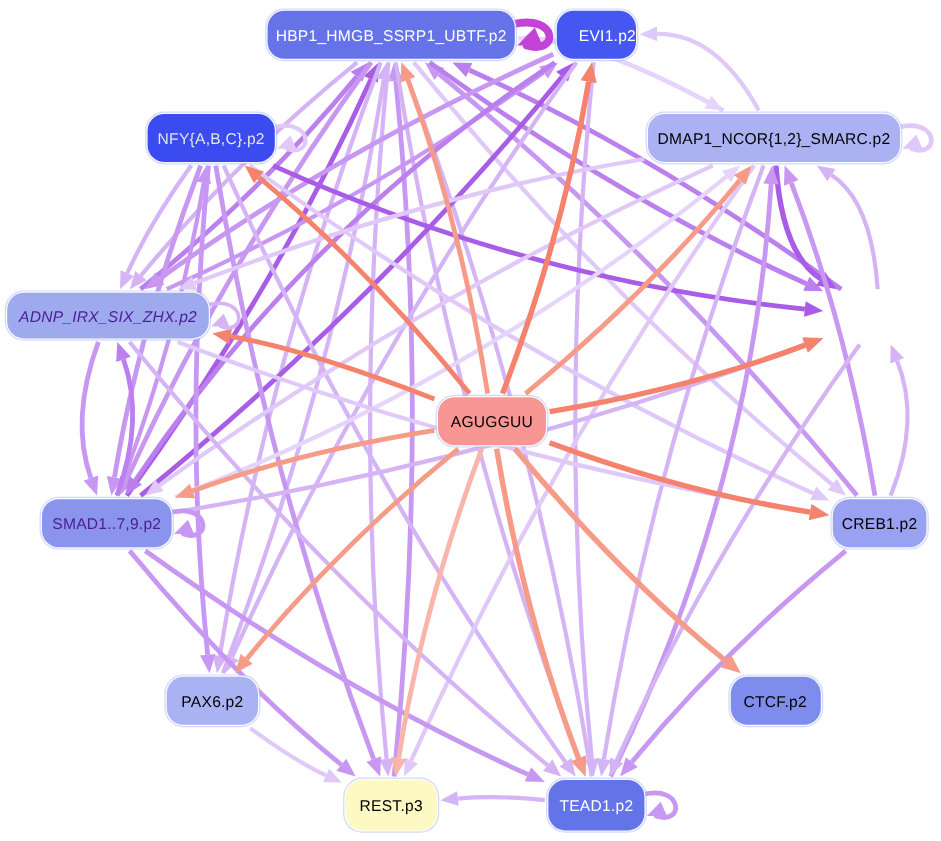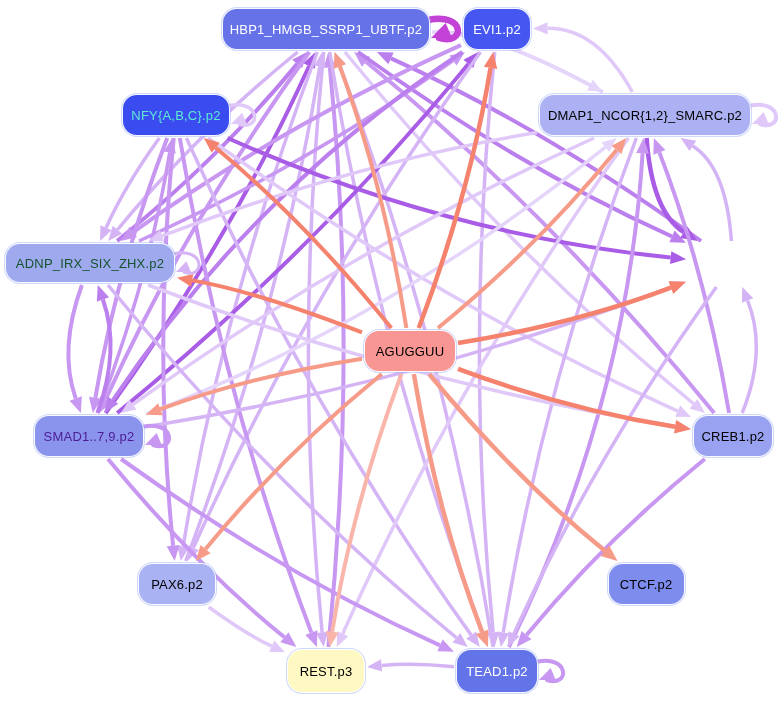--- a/index.html
+++ b/index.html
@@ -308,31 +308,31 @@
       </g>
       <g>
         <path d="M 536 662 C 570 654, 570 688, 547 680" fill="none" stroke="#c897f2" stroke-width="4" stroke-linecap="round"></path>
         <polygon points="539,680 550.64548,668.04344 555.69052,679.94456" fill="#c897f2"></polygon>
       </g>
     </svg>
   <div id="node-layer">
       <div class="node" style="left: 222px; top: 8px; width: 208px; height: 42px; background: rgb(102, 114, 232);">
         <span style="color: rgb(255, 255, 255);">HBP1_HMGB_SSRP1_UBTF.p2</span>
       </div>
-      <div class="node" style="left: 463px; top: 8px; width: 68px; height: 42px; background: rgb(69, 87, 240);">
+      <div class="node" style="left: 463px; top: 8px; width: 68px; height: 42px; background: rgb(69, 87, 240); justify-content: flex-end;">
         <span style="color: rgb(255, 255, 255);">EVI1.p2</span>
       </div>
       <div class="node" style="left: 122px; top: 94px; width: 108px; height: 42px; background: rgb(58, 76, 240);">
-        <span style="color: #5eead4;">NFY{A,B,C}.p2</span>
+        <span style="color: #e5e5e5;">NFY{A,B,C}.p2</span>
       </div>
       <div class="node" style="left: 539px; top: 94px; width: 212px; height: 42px; background: rgb(171, 177, 242);">
         <span style="color: rgb(0, 0, 0);">DMAP1_NCOR{1,2}_SMARC.p2</span>
       </div>
       <div class="node" style="left: 5px; top: 243px; width: 170px; height: 40px; background: rgb(159, 169, 238);">
-        <span style="color: #14532d;">ADNP_IRX_SIX_ZHX.p2</span>
+        <span style="color: #4c1d95; font-style: italic;">ADNP_IRX_SIX_ZHX.p2</span>
       </div>
       <div class="node" style="left: 364px; top: 330px; width: 92px; height: 42px; background: rgb(248, 150, 147);">
         <span style="color: rgb(0, 0, 0);">AGUGGUU</span>
       </div>
       <div class="node" style="left: 34px; top: 415px; width: 110px; height: 42px; background: rgb(138, 148, 236);">
         <span style="color: #4c1d95;">SMAD1..7,9.p2</span>
       </div>
       <div class="node" style="left: 693px; top: 415px; width: 80px; height: 42px; background: rgb(152, 162, 241); align-items: center;">
         <span style="color: rgb(0, 0, 0);">CREB1.p2</span>
       </div>

